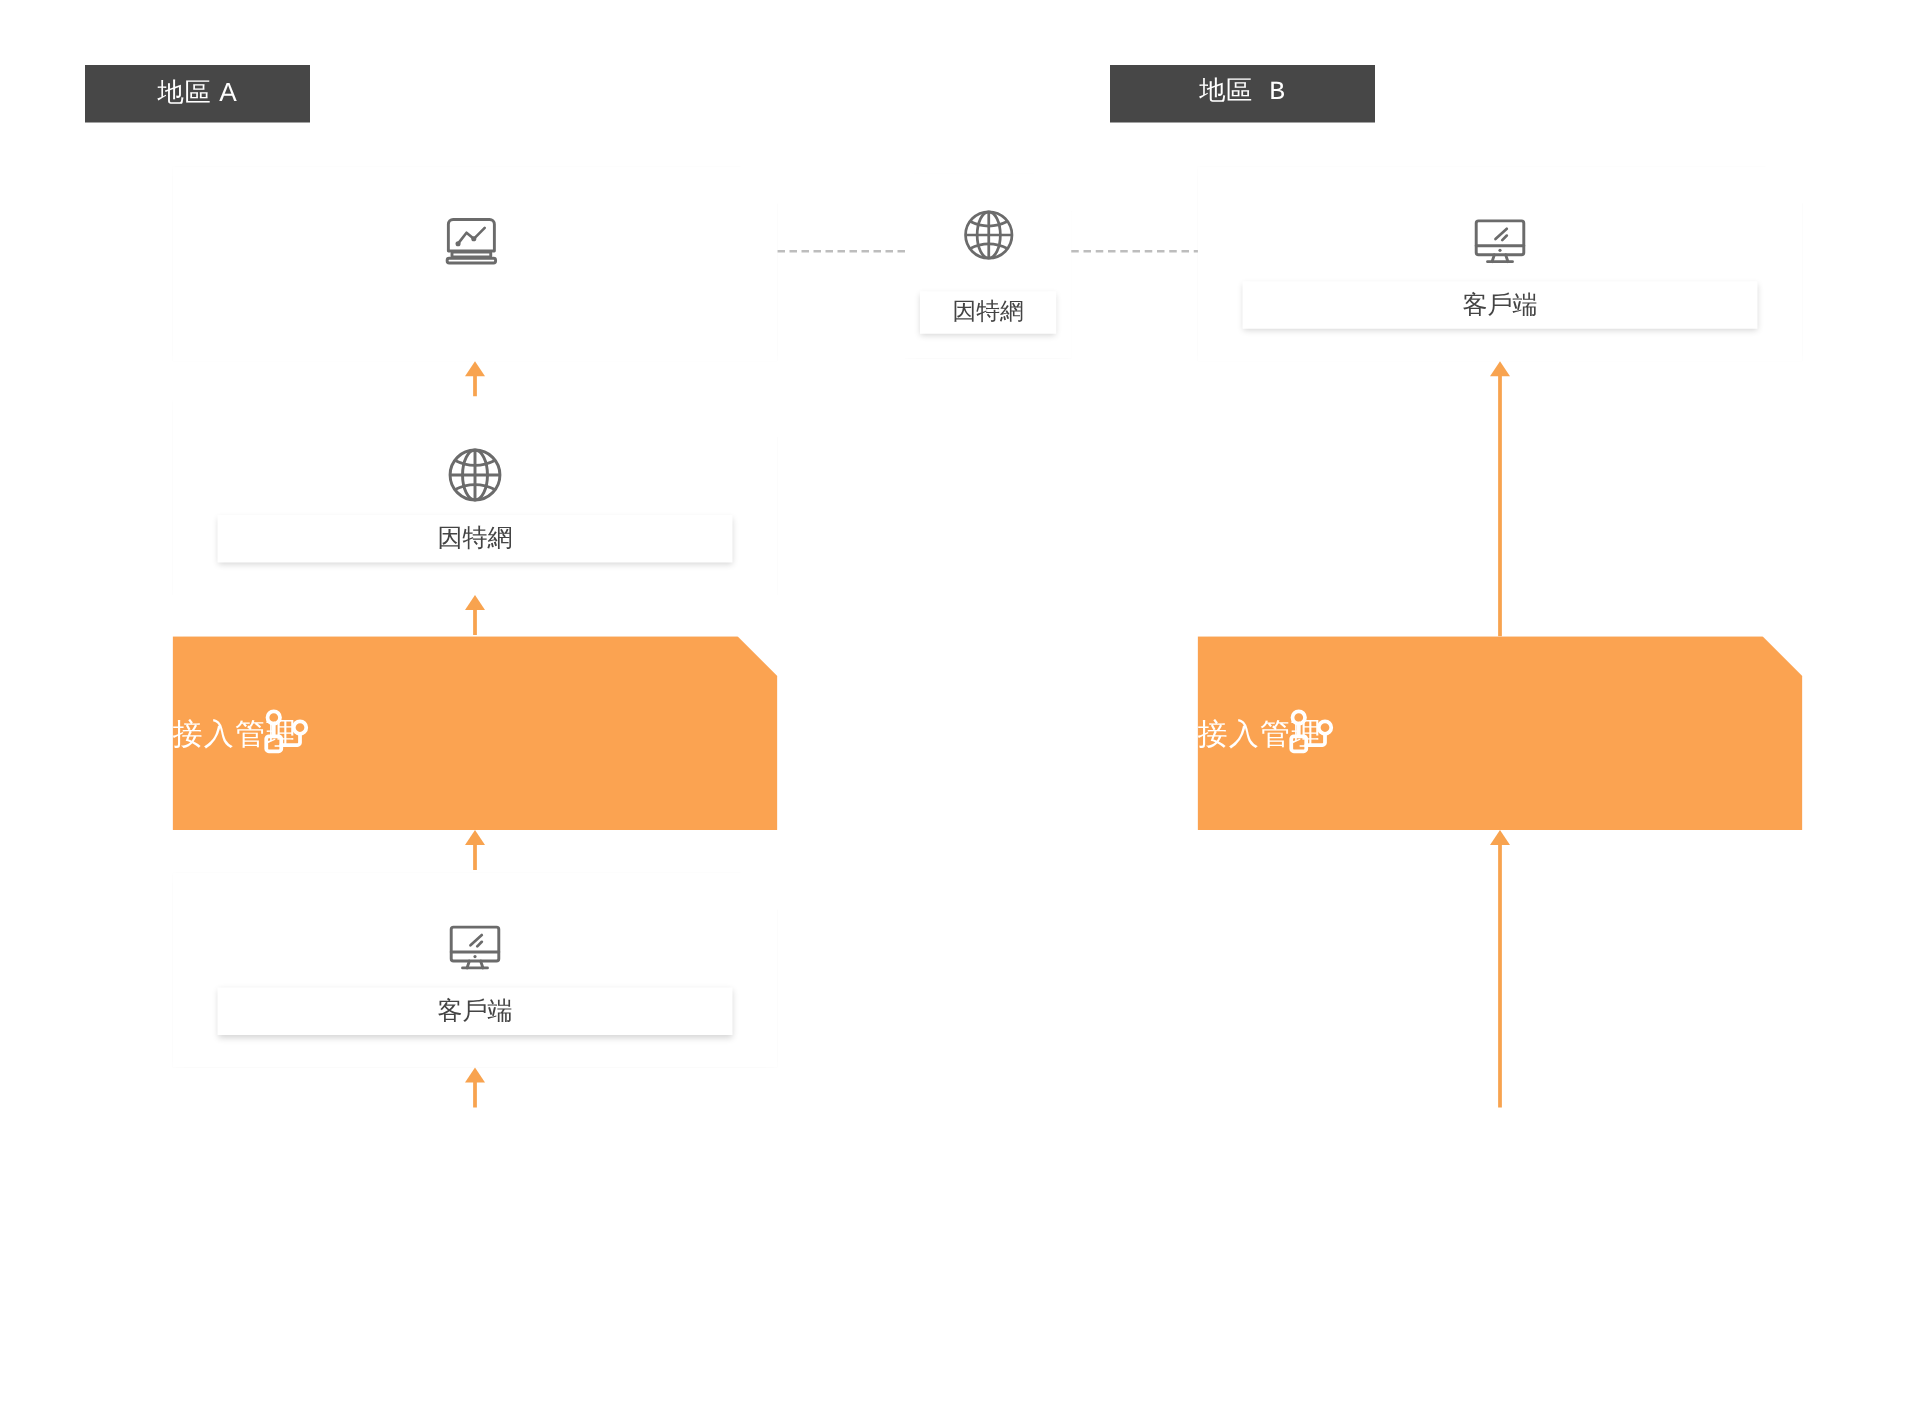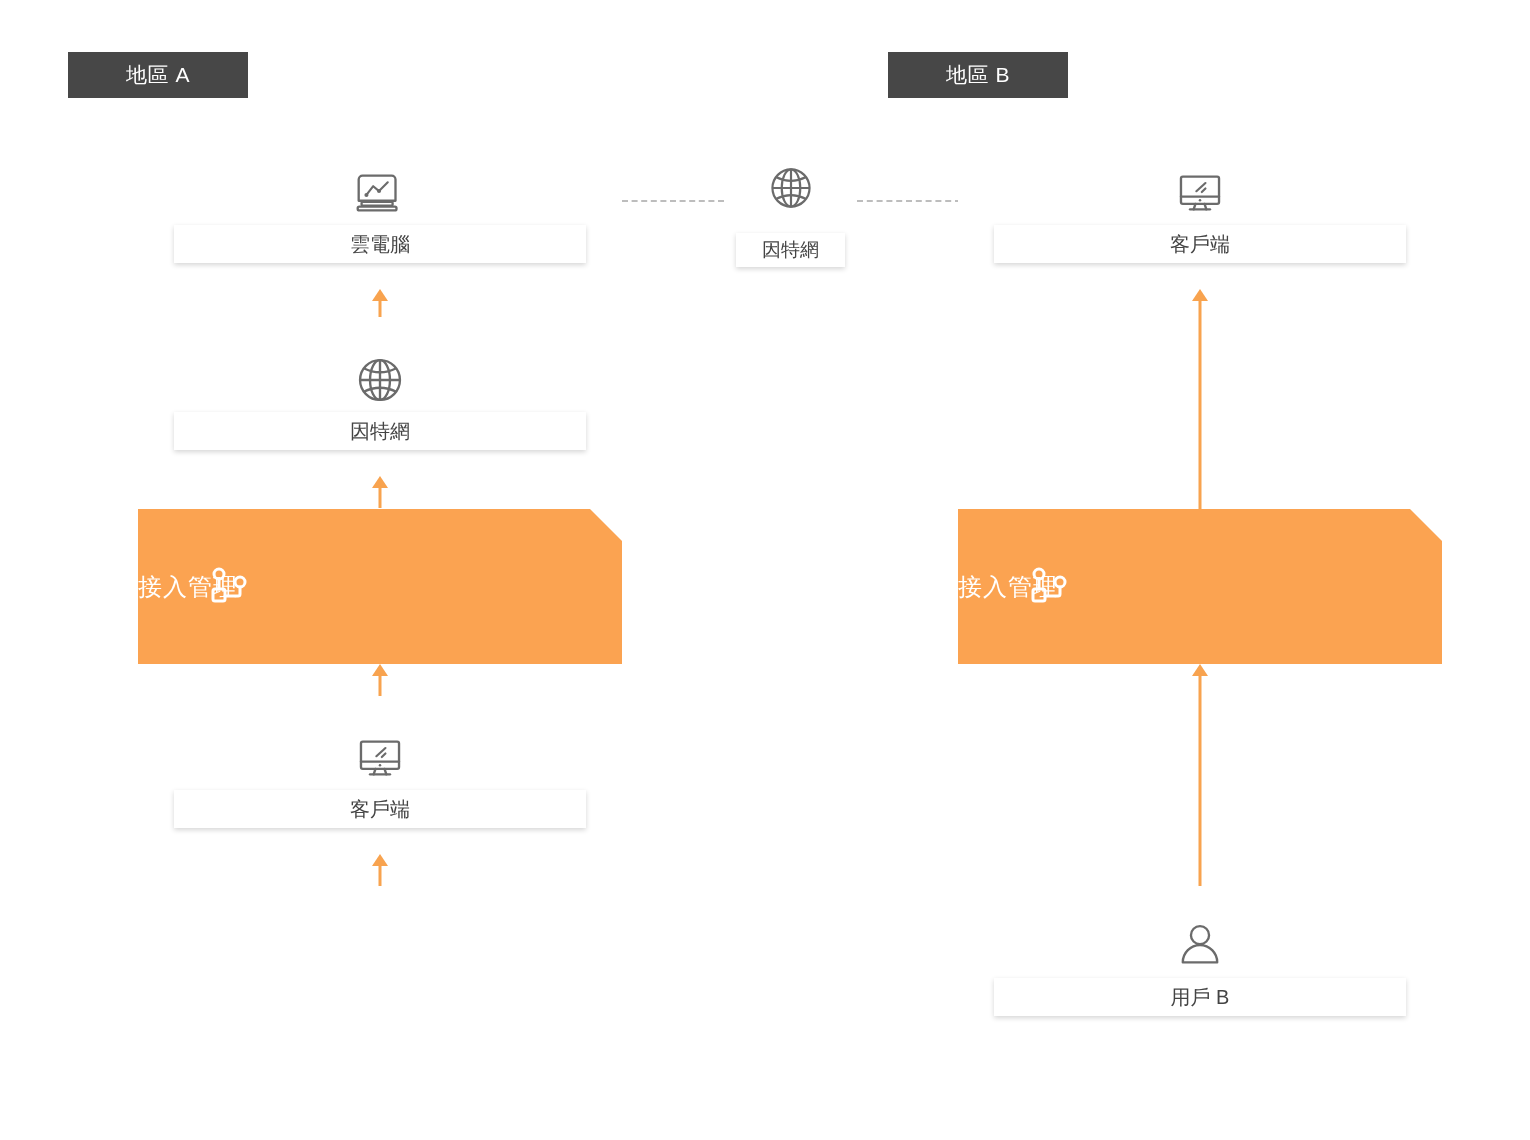--- a/index.html
+++ b/index.html
@@ -173,21 +173,20 @@
         <svg width="62" height="62" viewBox="0 0 64 64" fill="none" stroke="#6b6b6b" stroke-width="2.4" stroke-linecap="round" stroke-linejoin="round">
           <path d="M14 14 H44 a4 4 0 0 1 4 4 V40 H10 V18 a4 4 0 0 1 4-4 Z"></path>
           <path d="M18 34 L25 25 L31 30 L40 21" stroke-width="2.2"></path>
           <circle cx="18" cy="34" r="2.1" fill="#6b6b6b" stroke="none"></circle>
           <circle cx="31" cy="30" r="2.1" fill="#6b6b6b" stroke="none"></circle>
           <rect x="13" y="41" width="32" height="4" rx="1"></rect>
           <rect x="9" y="46" width="40" height="4" rx="1.6"></rect>
         </svg>
       </div>
     </div>
-    <div class="card-label">雲電腦</div>
   </div>
 
   <div class="arrow" style="left:344px; top:289px; width:20px; height:28px;">
     <div class="head"></div>
     <div class="shaft"></div>
   </div>
 
   <div class="card" style="left:112px; top:320px; width:484px; height:156px;">
     <div class="card-body">
       <div class="card-icon">
@@ -267,21 +266,21 @@
     </div>
     <div class="card-label">因特網</div>
   </div>
 
   <div class="dash-line" style="left:831px; top:200px; width:104px;"></div>
 
   <div class="region" style="left:862px; top:52px; width:628px; height:1040px;">
     <div class="region-inner"></div>
   </div>
 
-  <div class="region-tab" style="left:862px; top:52px; width:180px;">
+  <div class="region-tab" style="left:862px; top:52px; width:212px;font-family:Liberation Mono, monospace;">
     <span>地區 B</span>
   </div>
 
   <div class="card" style="left:932px; top:133px; width:484px; height:156px;">
     <div class="card-body">
       <div class="card-icon">
         <svg width="58" height="58" viewBox="0 0 64 64" fill="none" stroke="#6b6b6b" stroke-width="2.6" stroke-linecap="round" stroke-linejoin="round">
           <rect x="11" y="14" width="42" height="30" rx="2"></rect>
           <line x1="11" y1="36" x2="53" y2="36"></line>
           <line x1="28" y1="30" x2="38" y2="21" stroke-width="2.4"></line>
@@ -311,25 +310,14 @@
       </svg>
     </div>
     <div class="accent-text">接入管理</div>
   </div>
 
   <div class="arrow" style="left:1164px; top:664px; width:20px; height:222px;">
     <div class="head"></div>
     <div class="shaft"></div>
   </div>
 
-  <div class="card" style="left:932px; top:886px; width:484px; height:156px;">
-    <div class="card-body">
-      <div class="card-icon">
-        <svg width="58" height="58" viewBox="0 0 64 64" fill="none" stroke="#6b6b6b" stroke-width="2.6" stroke-linecap="round" stroke-linejoin="round">
-          <circle cx="32" cy="20" r="10"></circle>
-          <path d="M13 50 a19 19 0 0 1 38 0 Z"></path>
-        </svg>
-      </div>
-    </div>
-    <div class="card-label">用戶 B</div>
-  </div>
 
 </div>
 
 </body></html>

